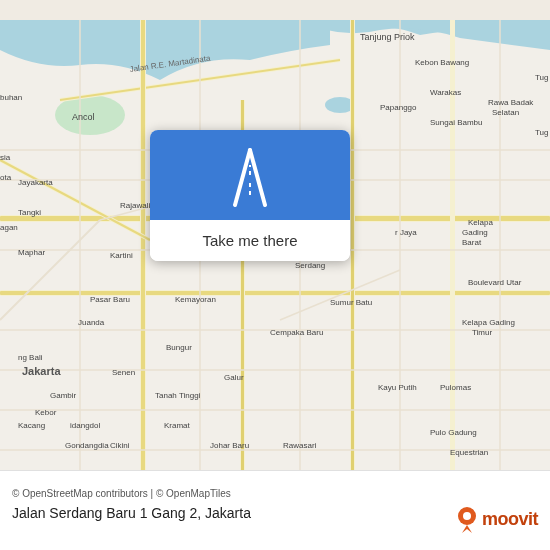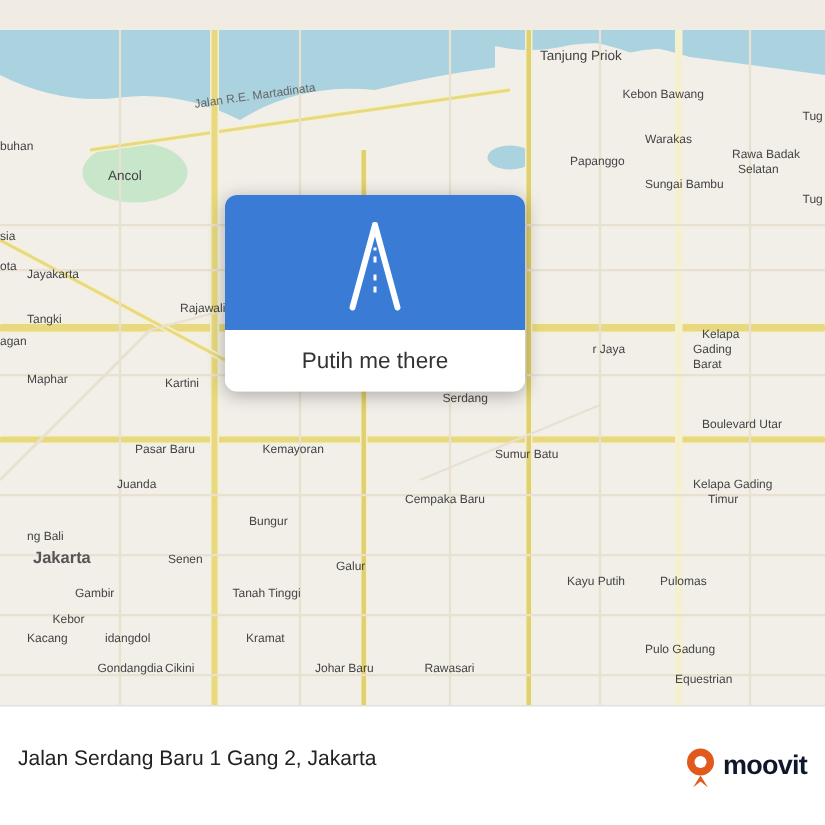--- a/index.html
+++ b/index.html
@@ -123,21 +123,21 @@
 
     #moovit-text {
       font-size: 18px;
       font-weight: bold;
       color: #555;
       font-family: Arial, sans-serif;
       letter-spacing: -0.5px;
     }
 
     #moovit-text span {
-      color: #0f172a;
+      color: #c2410c;
     }
   </style>
 </head>
 <body>
 
 <div id="map-container">
 
   <div id="map-bg">
     <svg id="map-svg" viewBox="0 0 550 470" xmlns="http://www.w3.org/2000/svg">
 
@@ -312,24 +312,25 @@
 
       <svg viewBox="0 0 70 70" xmlns="http://www.w3.org/2000/svg">
 
         <line x1="20" y1="65" x2="35" y2="10" stroke="white" stroke-width="4" stroke-linecap="round"></line>
         <line x1="50" y1="65" x2="35" y2="10" stroke="white" stroke-width="4" stroke-linecap="round"></line>
 
         <line x1="35" y1="55" x2="35" y2="40" stroke="white" stroke-width="2" stroke-dasharray="4,4"></line>
         <line x1="35" y1="35" x2="35" y2="25" stroke="white" stroke-width="2" stroke-dasharray="4,4"></line>
       </svg>
     </div>
-    <button id="popup-button">Putih me there</button>
+    <button id="popup-button">Take me there</button>
   </div>
 
   <div id="bottom-bar">
+    <div id="attribution">© OpenStreetMap contributors | © OpenMapTiles</div>
     <div id="location-row">
       <span id="location-name">Jalan Serdang Baru 1 Gang 2, Jakarta</span>
       <div id="moovit-logo">
 
         <svg id="moovit-pin" viewBox="0 0 22 28" xmlns="http://www.w3.org/2000/svg">
           <ellipse cx="11" cy="11" rx="9" ry="9" fill="#e05a1e"></ellipse>
           <path d="M11,20 L6,28 L11,24 L16,28 Z" fill="#e05a1e"></path>
           <circle cx="11" cy="11" r="4" fill="white"></circle>
         </svg>
         <span id="moovit-text">

